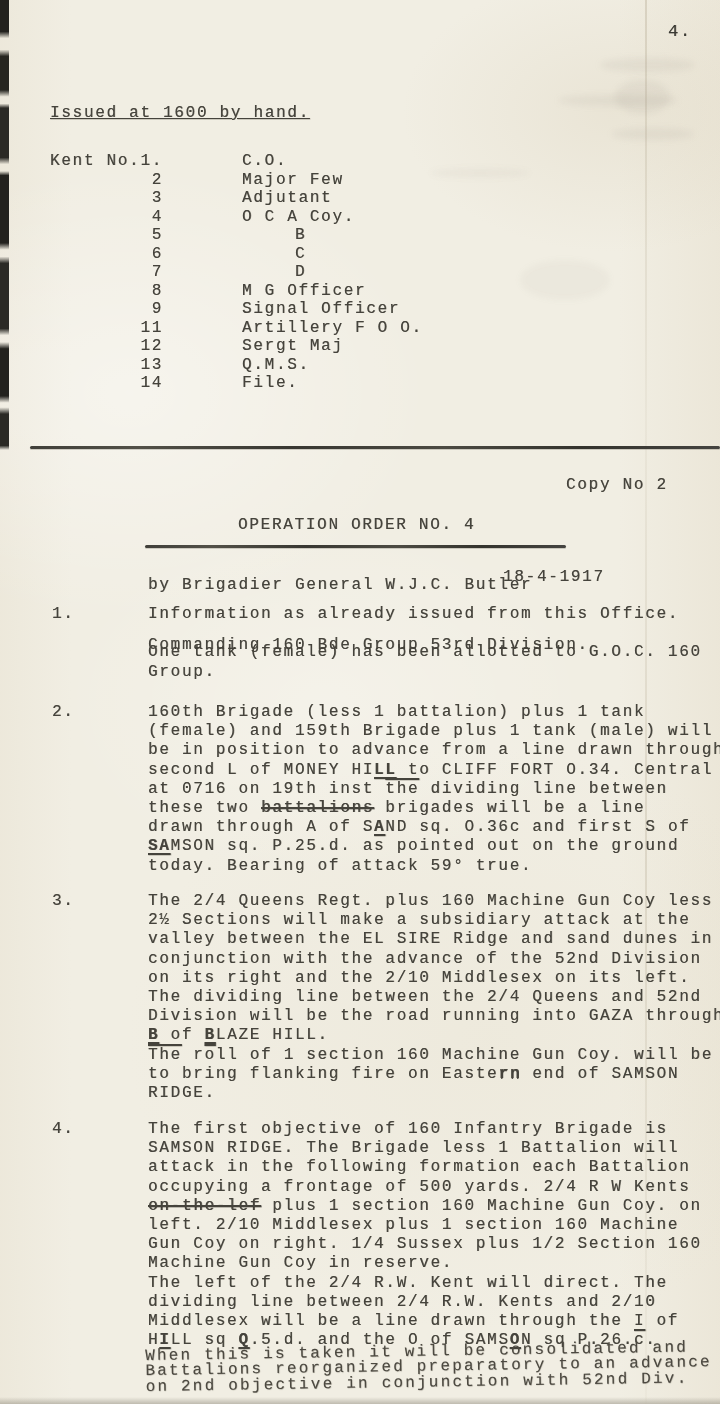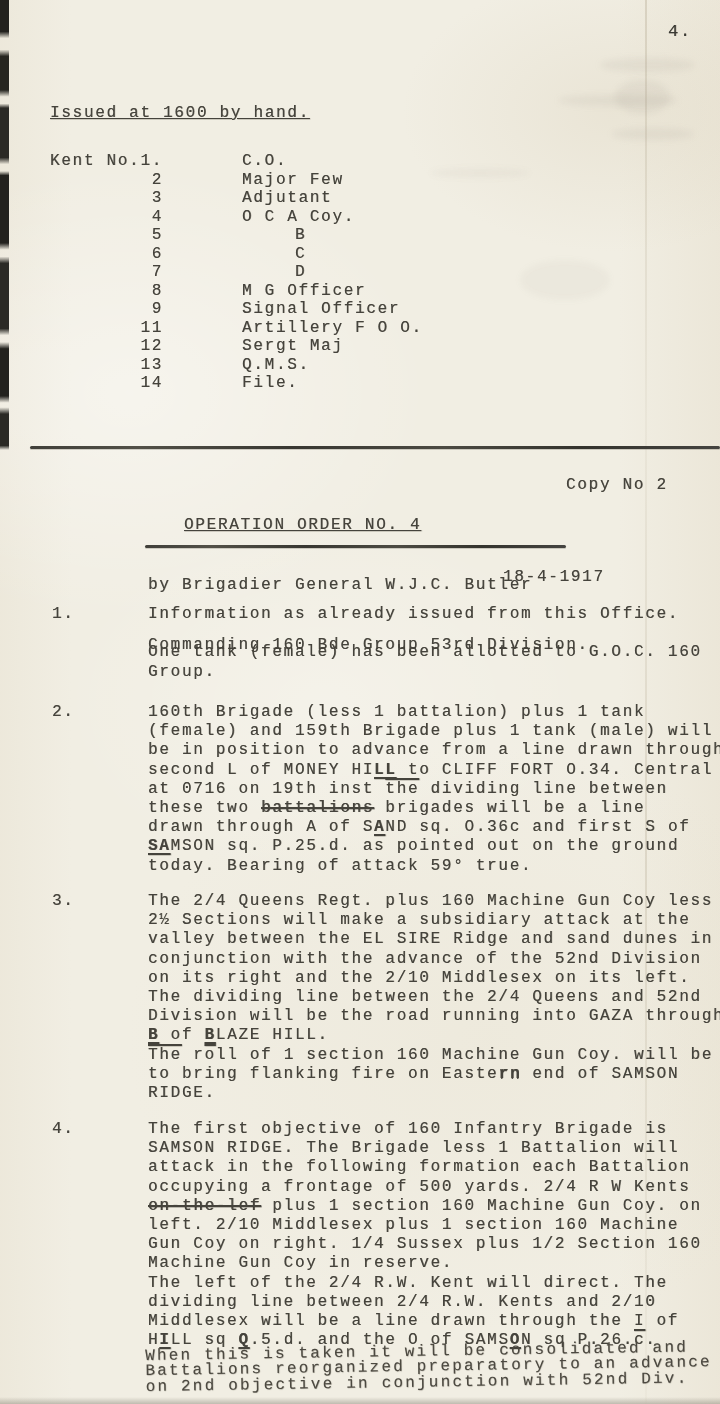--- a/index.html
+++ b/index.html
@@ -22,21 +22,21 @@
   .clrow{display:flex;height:18.5px;white-space:pre;}
   .clno{display:inline-block;width:113px;text-align:right;}
   .clname{margin-left:79px;}
   .clname.ind{padding-left:53px;}
   .rule{position:absolute;height:3px;border-radius:2px;
     background:linear-gradient(90deg,#403f39 0%,#525047 16%,#383731 38%,#4c4a42 60%,#34332d 80%,#454440 100%);
     box-shadow:0 1px 0 rgba(90,86,74,.25);}
   .rule1{top:446px;left:30px;width:690px;}
   .rule2{top:545px;left:145px;width:421px;}
   .hdr{position:absolute;top:475px;left:148px;line-height:20px;white-space:pre;width:560px;}
-  .hdr .title{margin-left:36px;text-decoration:underline;}
+  .hdr .title{margin-left:90px;}
   .copyno{position:absolute;left:418px;top:0;}
   .ref{position:absolute;top:568px;left:145px;white-space:pre;}
   .refdate{position:absolute;left:358px;top:0;}
   .para{position:absolute;left:0;width:720px;}
   .p1{top:605px}.p2{top:703px}.p3{top:892px}.p4{top:1120px}
   .pnum{position:absolute;left:52px;top:0;}
   .pbody{position:absolute;left:148px;top:0;width:590px;}
   .line{height:19.2px;white-space:pre;}
   .tail{position:absolute;left:145px;top:1349px;line-height:15.4px;letter-spacing:2.2px;
     transform:rotate(-0.9deg);transform-origin:left top;color:#4c4941;white-space:pre;

